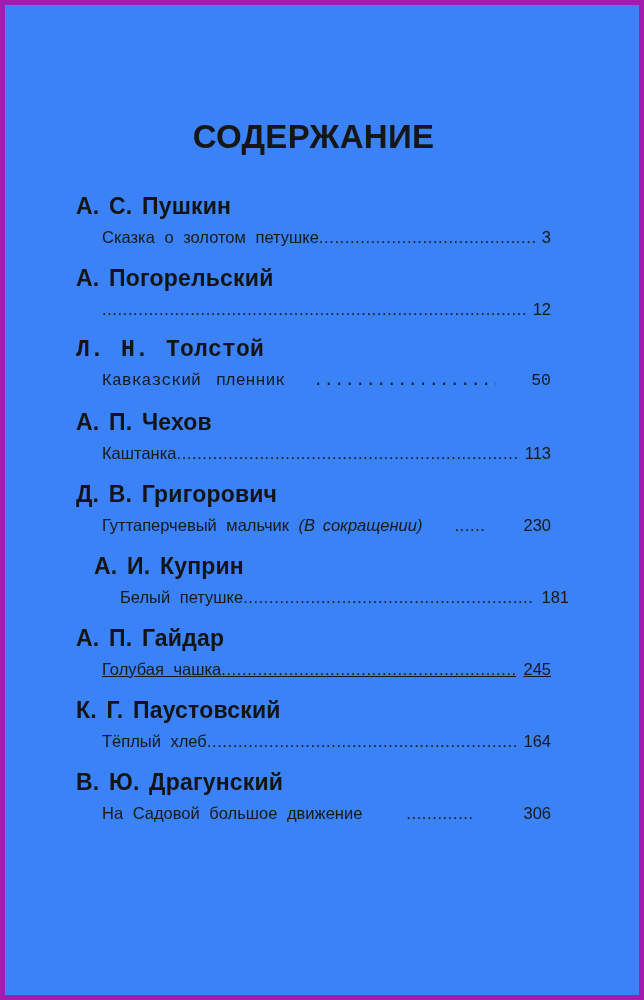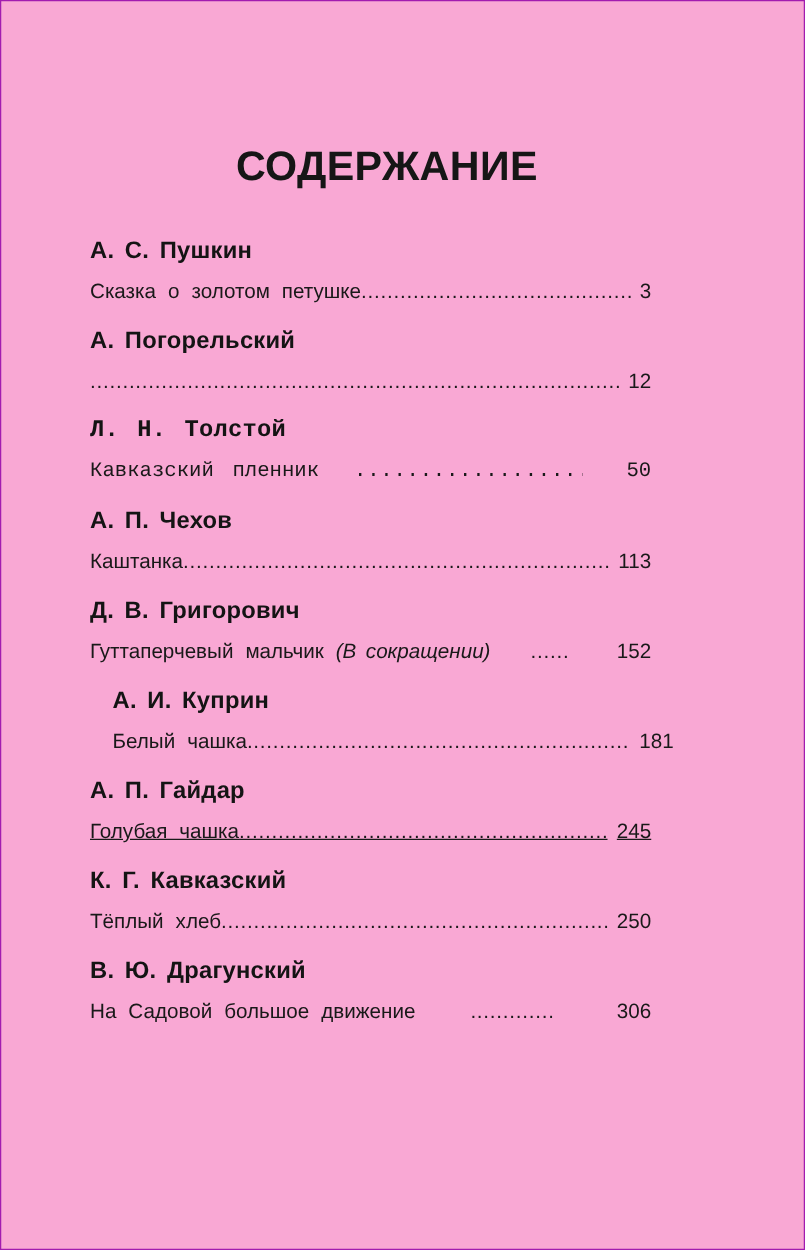--- a/index.html
+++ b/index.html
@@ -8,23 +8,23 @@
     background: #ffffff;
   }
   body {
     font-family: "Liberation Sans", sans-serif;
     -webkit-font-smoothing: antialiased;
   }
   .page {
     position: relative;
     width: 644px;
     height: 1000px;
-    background: #f9a8d4;
+    background: #3b82f6;
     box-sizing: border-box;
-    border: 1px solid #a21caf;
+    border: 5px solid #a21caf;
     overflow: hidden;
   }
   .content {
     position: absolute;
     left: 71px;
     top: 0;
     width: 475px;
   }
   .toc-title {
     position: absolute;
@@ -42,29 +42,30 @@
     position: absolute;
     left: 0;
     top: 0;
     width: 475px;
   }
   .toc-group {
     position: relative;
     width: 475px;
   }
   .author {
-    font-size: 19px;
+    font-size: 23px;
     font-weight: bold;
     color: #141414;
     letter-spacing: 0.2px;
     word-spacing: 3px;
     white-space: nowrap;
     line-height: 1;
   }
   .entry {
+    margin-left: 26px;
     width: 449px;
     display: flex;
     align-items: baseline;
     font-size: 16.5px;
     color: #191919;
     line-height: 1;
     white-space: nowrap;
   }
   .entry-title {
     flex: 0 0 auto;
@@ -126,45 +127,45 @@
             <span class="entry-title"><span>Каштанка</span></span>
             <span class="leader">.........................................................................................</span>
             <span class="page-num">113</span>
           </div>
         </div>
         <div class="toc-group" style="position: absolute; left: 0px; top: 478px;">
           <div class="author">Д. В. Григорович</div>
           <div class="entry" style="position: absolute; left: 0px; top: 34px; gap: 32px;">
             <span class="entry-title"><span>Гуттаперчевый мальчик </span><span class="note">(В сокращении)</span></span>
             <span class="leader">.........................................................................................</span>
-            <span class="page-num">152</span>
+            <span class="page-num">230</span>
           </div>
         </div>
         <div class="toc-group" style="position: absolute; left: 18px; top: 550px;">
           <div class="author">А. И. Куприн</div>
           <div class="entry" style="position: absolute; left: 0px; top: 34px;">
-            <span class="entry-title"><span>Белый чашка</span></span>
+            <span class="entry-title"><span>Белый петушке</span></span>
             <span class="leader">.........................................................................................</span>
             <span class="page-num">181</span>
           </div>
         </div>
         <div class="toc-group" style="position: absolute; left: 0px; top: 622px;">
           <div class="author">А. П. Гайдар</div>
           <div class="entry" style="position: absolute; left: 0px; top: 34px; text-decoration: underline;">
             <span class="entry-title"><span>Голубая чашка</span></span>
             <span class="leader">.........................................................................................</span>
             <span class="page-num">245</span>
           </div>
         </div>
         <div class="toc-group" style="position: absolute; left: 0px; top: 694px;">
-          <div class="author">К. Г. Кавказский</div>
+          <div class="author">К. Г. Паустовский</div>
           <div class="entry" style="position: absolute; left: 0px; top: 34px;">
             <span class="entry-title"><span>Тёплый хлеб</span></span>
             <span class="leader">.........................................................................................</span>
-            <span class="page-num">250</span>
+            <span class="page-num">164</span>
           </div>
         </div>
         <div class="toc-group" style="position: absolute; left: 0px; top: 766px;">
           <div class="author">В. Ю. Драгунский</div>
           <div class="entry" style="position: absolute; left: 0px; top: 34px; gap: 44px;">
             <span class="entry-title"><span>На Садовой большое движение</span></span>
             <span class="leader">.........................................................................................</span>
             <span class="page-num">306</span>
           </div>
         </div>

